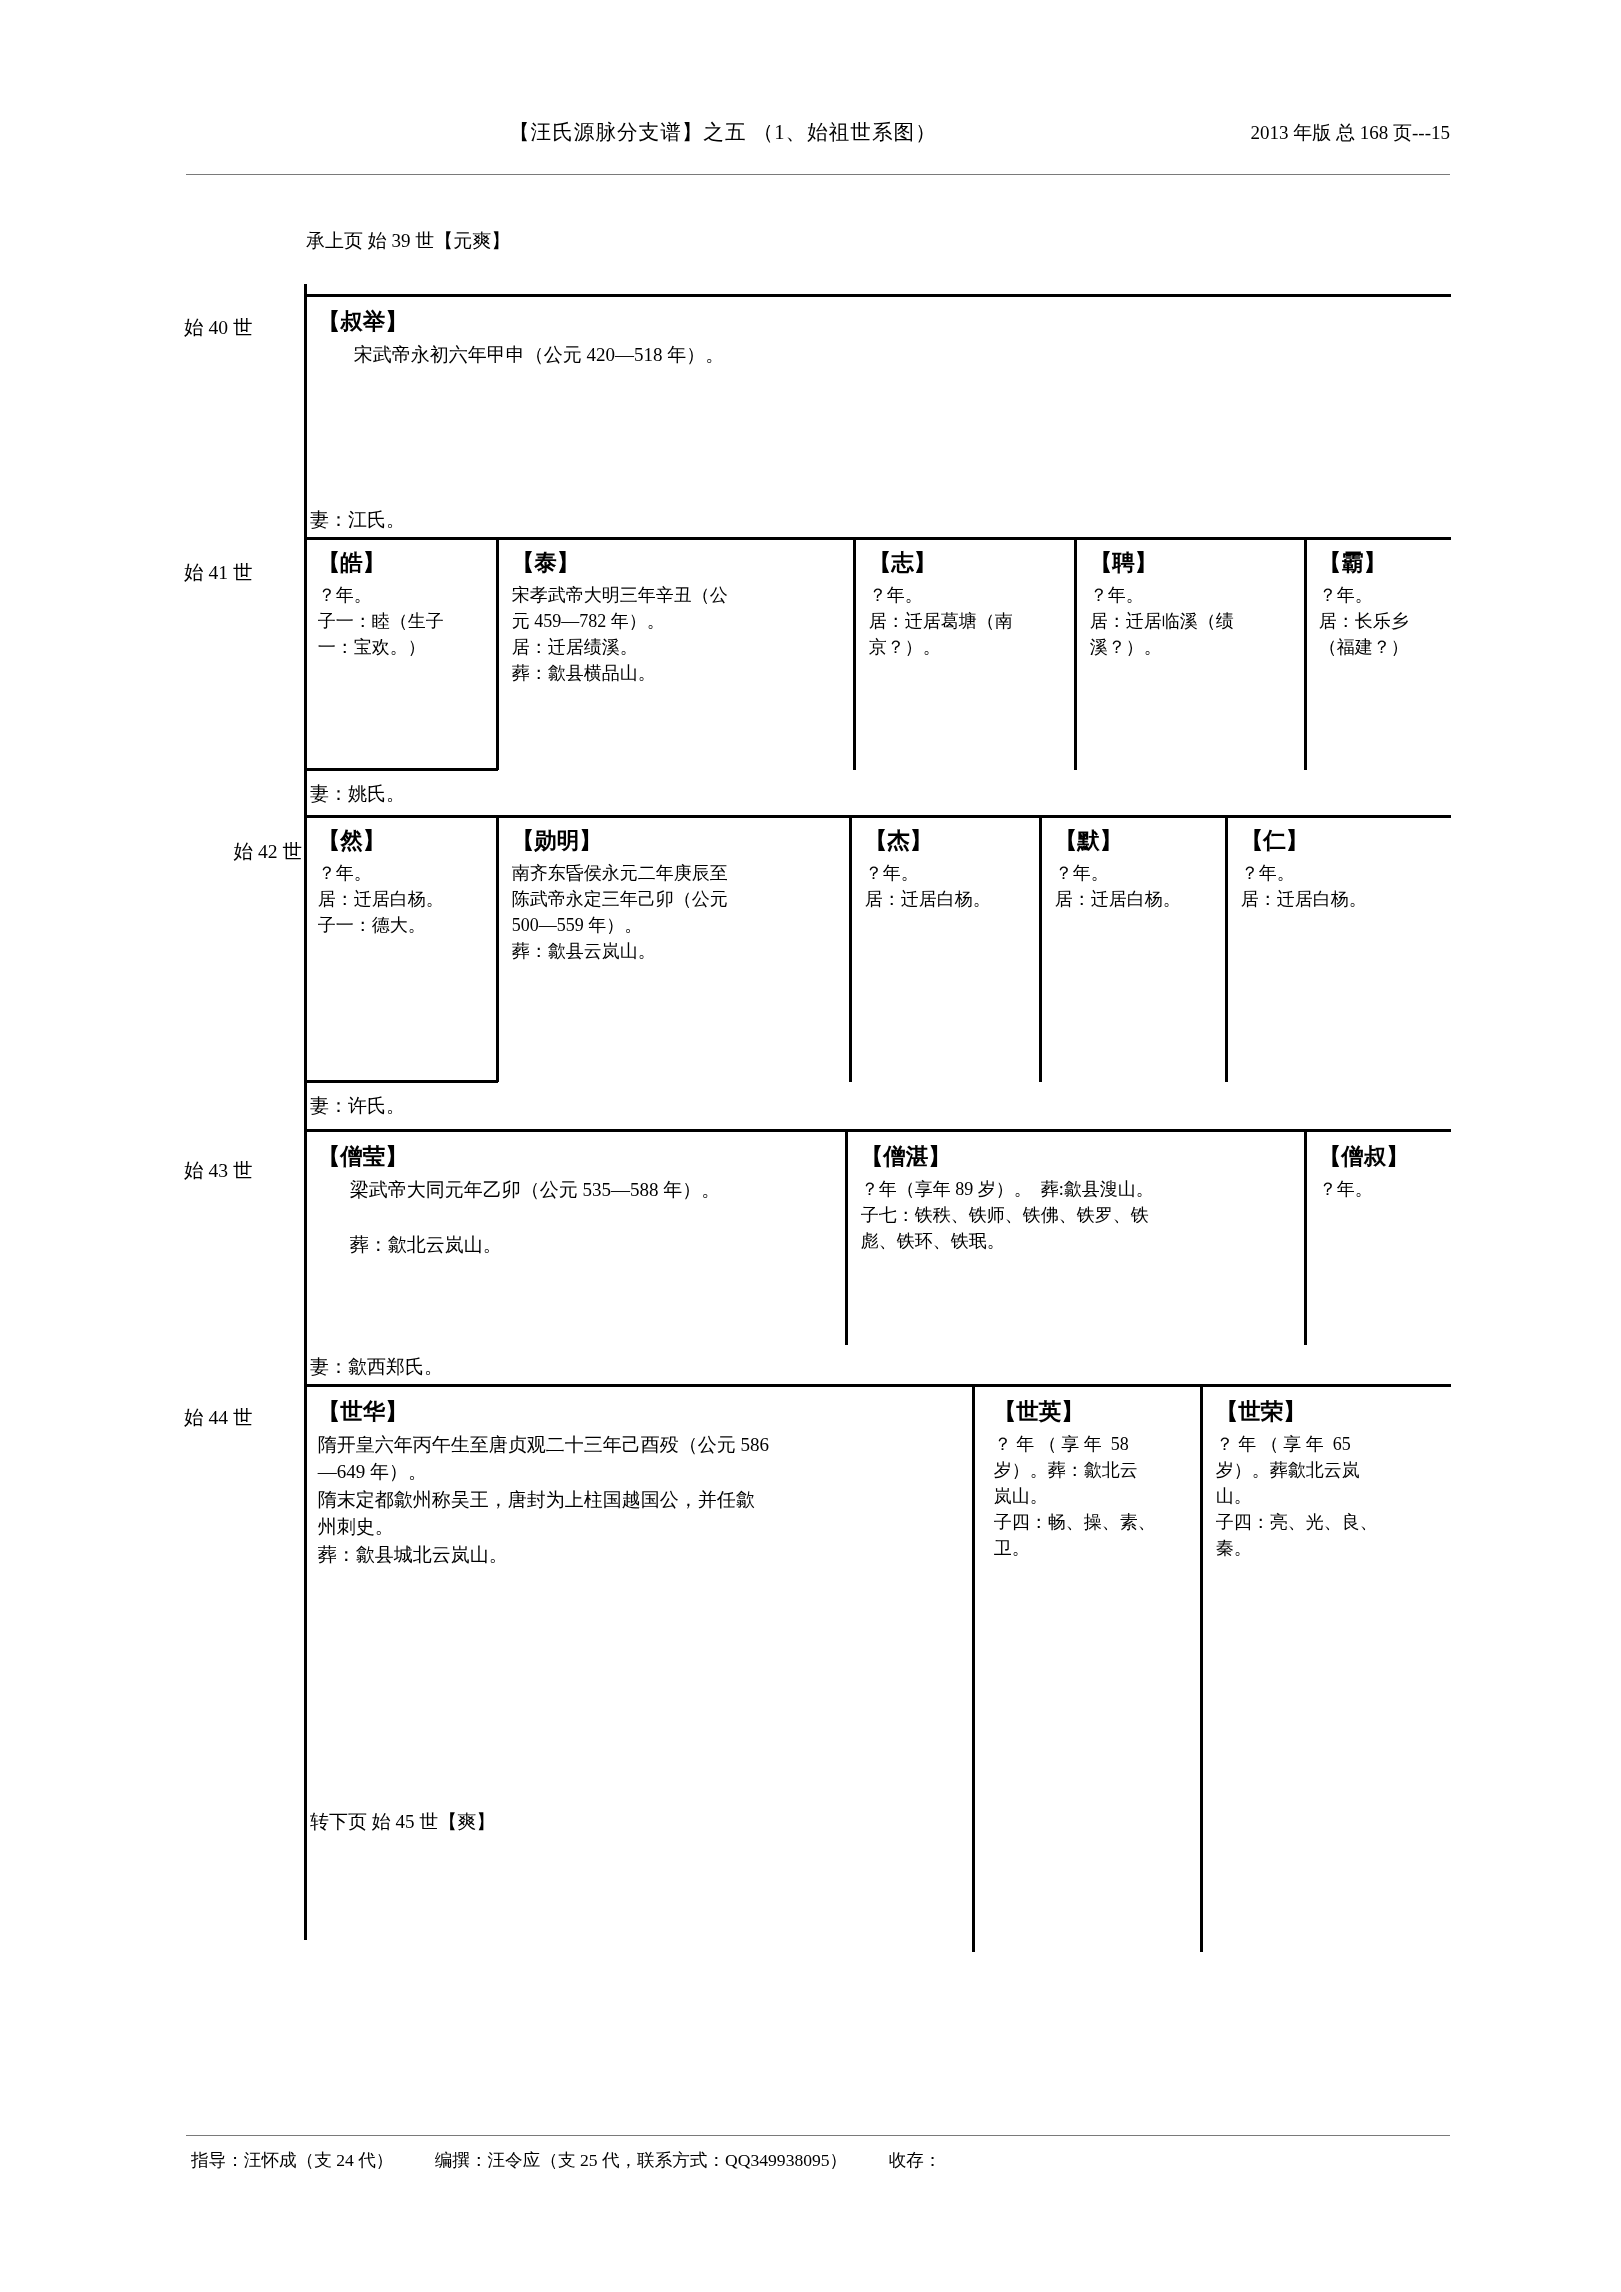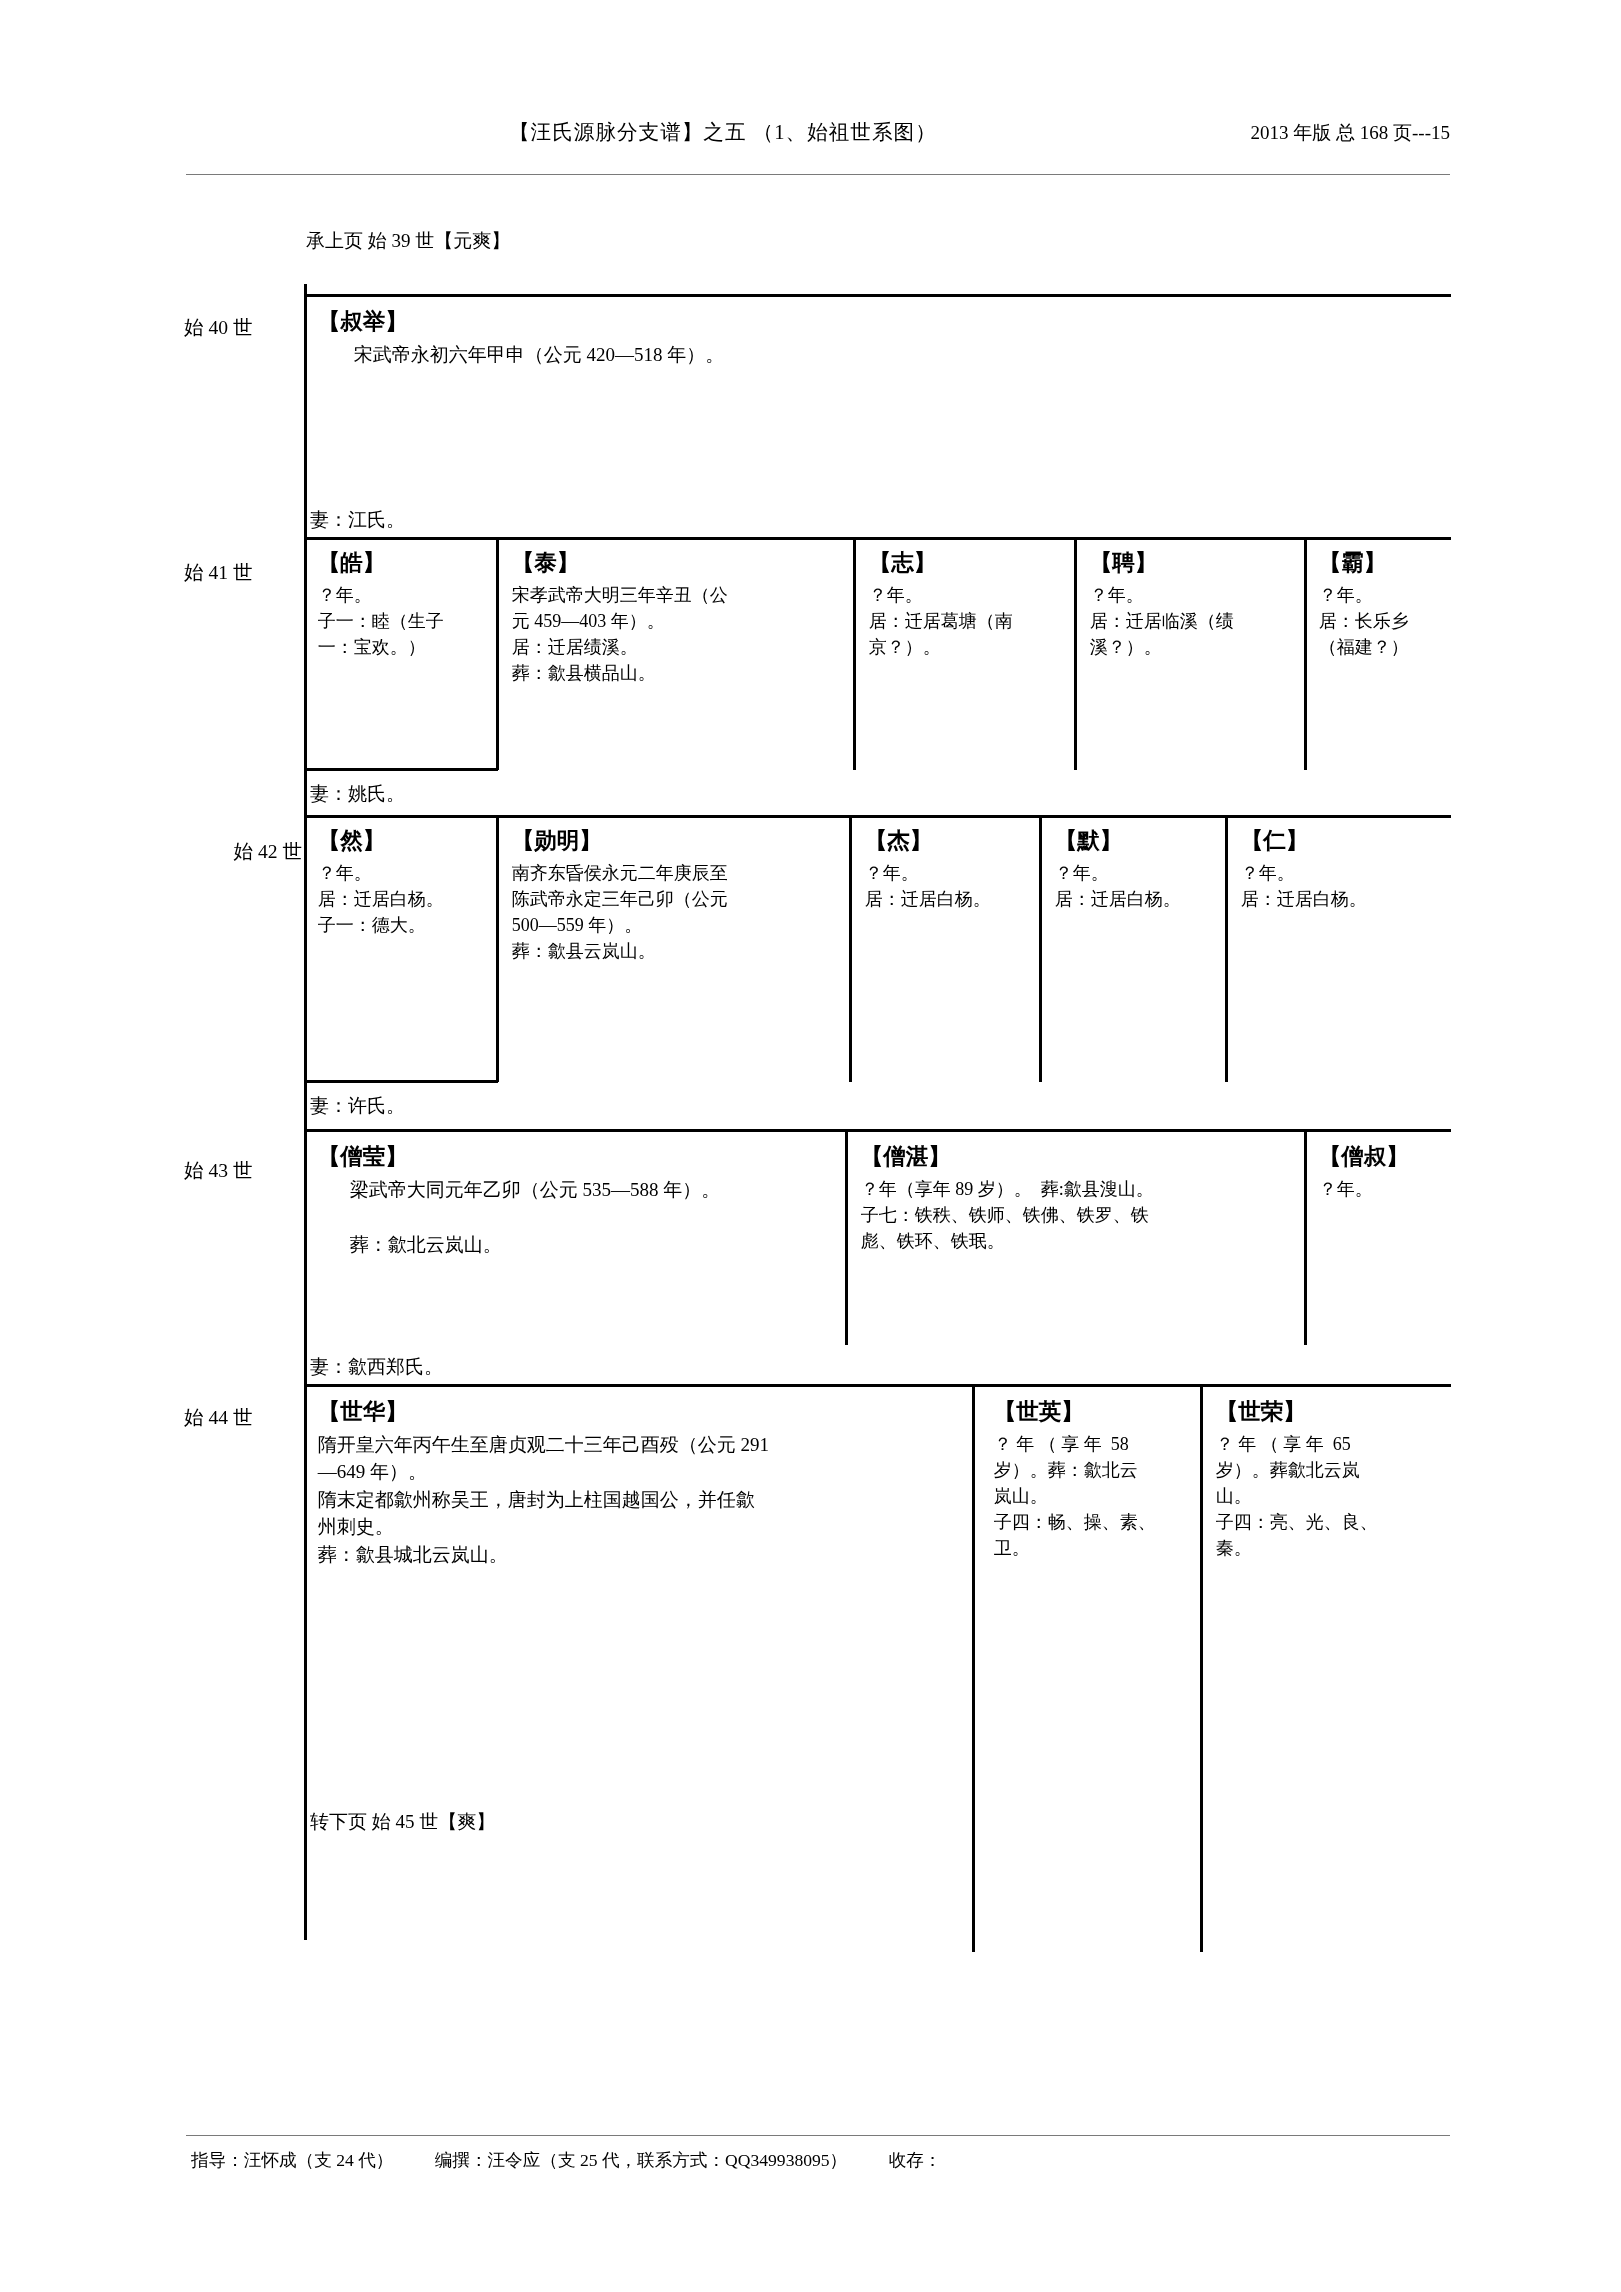--- a/index.html
+++ b/index.html
@@ -162,21 +162,21 @@
 
   <div class="cell" style="left:310px; top:543px; width:182px;">
     <span class="nm">【皓】</span>
     <span class="bd">？年。
 子一：睦（生子
 一：宝欢。）</span>
   </div>
   <div class="cell" style="left:504px; top:543px; width:353px;">
     <span class="nm">【泰】</span>
     <span class="bd">宋孝武帝大明三年辛丑（公
-元 459—403 年）。
+元 459—782 年）。
 居：迁居绩溪。
 葬：歙县横品山。</span>
   </div>
   <div class="cell" style="left:861px; top:543px; width:216px;">
     <span class="nm">【志】</span>
     <span class="bd">？年。
 居：迁居葛塘（南
 京？）。</span>
   </div>
   <div class="cell" style="left:1082px; top:543px; width:223px;">
@@ -254,21 +254,21 @@
   </div>
 
   <div class="plain" style="left:310px; top:1353px;">妻：歙西郑氏。</div>
 
   <div class="hline" style="left:304px; top:1384px; width:1147px;"></div>
   <div class="vline" style="left:972px; top:1384px; height:568px;"></div>
   <div class="vline" style="left:1200px; top:1384px; height:568px;"></div>
 
   <div class="cell" style="left:310px; top:1392px; width:657px;">
     <span class="nm">【世华】</span>
-    <span class="bd" style="font-size:19px;">隋开皇六年丙午生至唐贞观二十三年己酉殁（公元 291
+    <span class="bd" style="font-size:19px;">隋开皇六年丙午生至唐贞观二十三年己酉殁（公元 586
 —649 年）。
 隋末定都歙州称吴王，唐封为上柱国越国公，并任歙
 州刺史。
 葬：歙县城北云岚山。</span>
   </div>
   <div class="cell" style="left:980px; top:1392px; width:216px;margin-left:6px;">
     <span class="nm">【世英】</span>
     <span class="bd">？ 年 （ 享 年  58
 岁）。葬：歙北云
 岚山。

